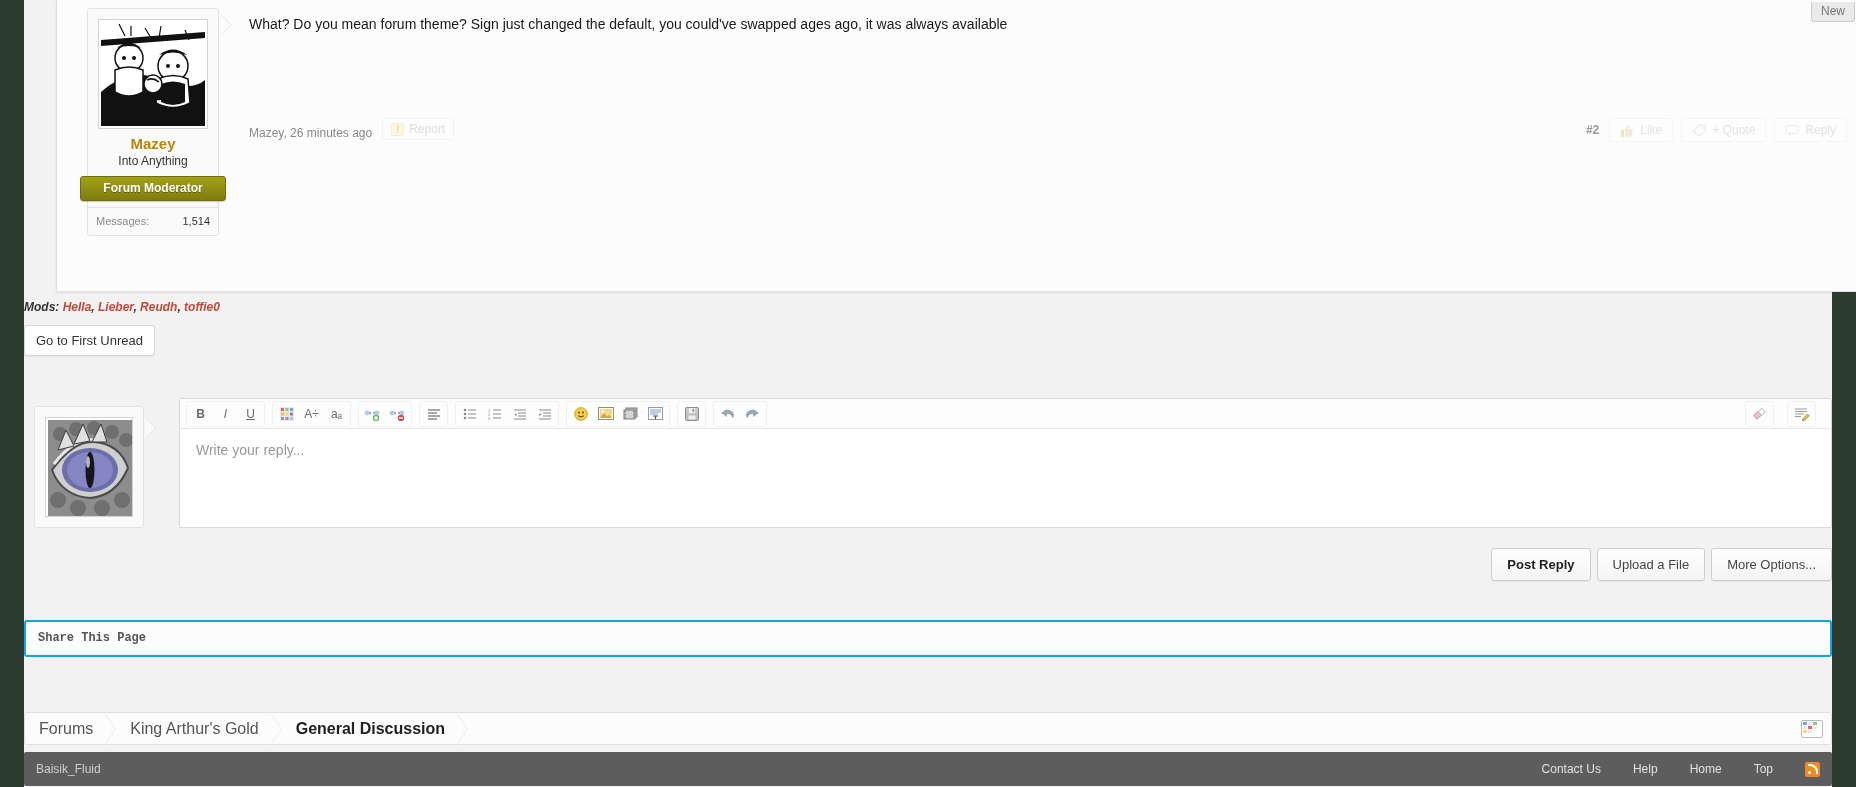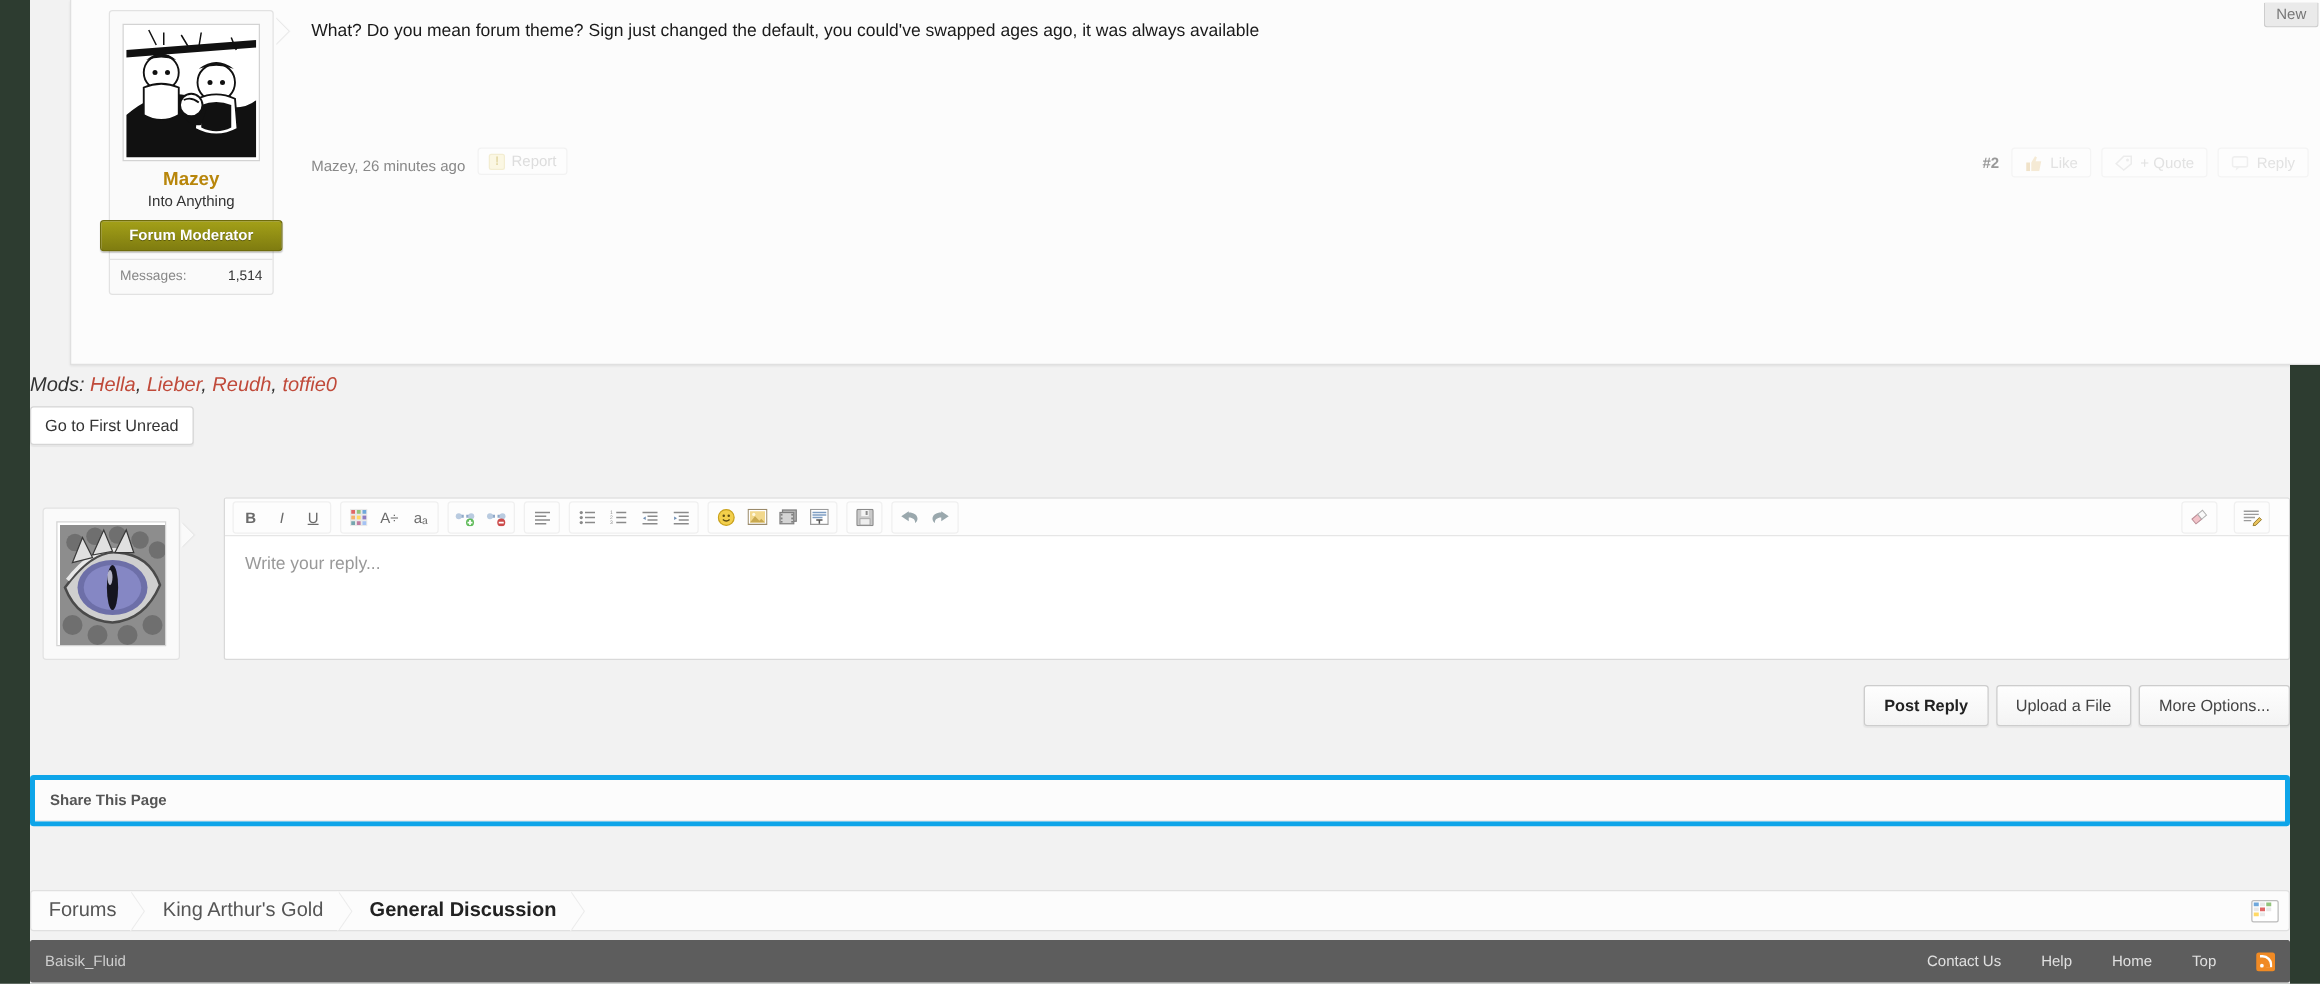--- a/index.html
+++ b/index.html
@@ -145,21 +145,21 @@
     border:1px solid #f4f4f4;
     border-radius:3px;
     background:#fdfdfd;
     color:#e2e2e2;
     padding:4px 10px;
   }
   .ctrl-ico { display:inline-block; width:14px; height:13px; opacity:.35; }
   
   .mods-line {
     position:absolute; left:0; top:300px;
-    font-size:16px; font-style:italic; color:#333;
+    font-size:12px; font-style:italic; color:#333;font-weight:bold;
   }
   .mods-line a { color:#c04a3a; text-decoration:none; font-style:italic; }
   .unread-btn {
     position:absolute; left:0; top:325px;
     background:#fff;
     border:1px solid #d5d5d5;
     border-radius:3px;
     font-size:13px;
     color:#333;
     padding:7px 11px;
@@ -237,22 +237,23 @@
     font-size:13px;
     color:#444;
     box-shadow:0 1px 1px rgba(0,0,0,.05);
   }
   .btn.primary { font-weight:bold; color:#222;margin-left:24px; }
   
   .share-box {
     position:absolute; left:0; top:620px;
     width:1808px;
     background:#fcfcfc;
-    border:4px solid #0ea5e9;
-    border-radius:3px;
+    border:2px solid #0ea5e9;
+    border-radius:3px;
+    font-family:Liberation Mono, monospace;
   }
   .share-title {
     padding:9px 12px;
     font-size:12px;
     font-weight:bold;
     color:#555;
     border-bottom:1px solid #ececec;
   }
   .share-body {
     padding:11px 12px 12px;

